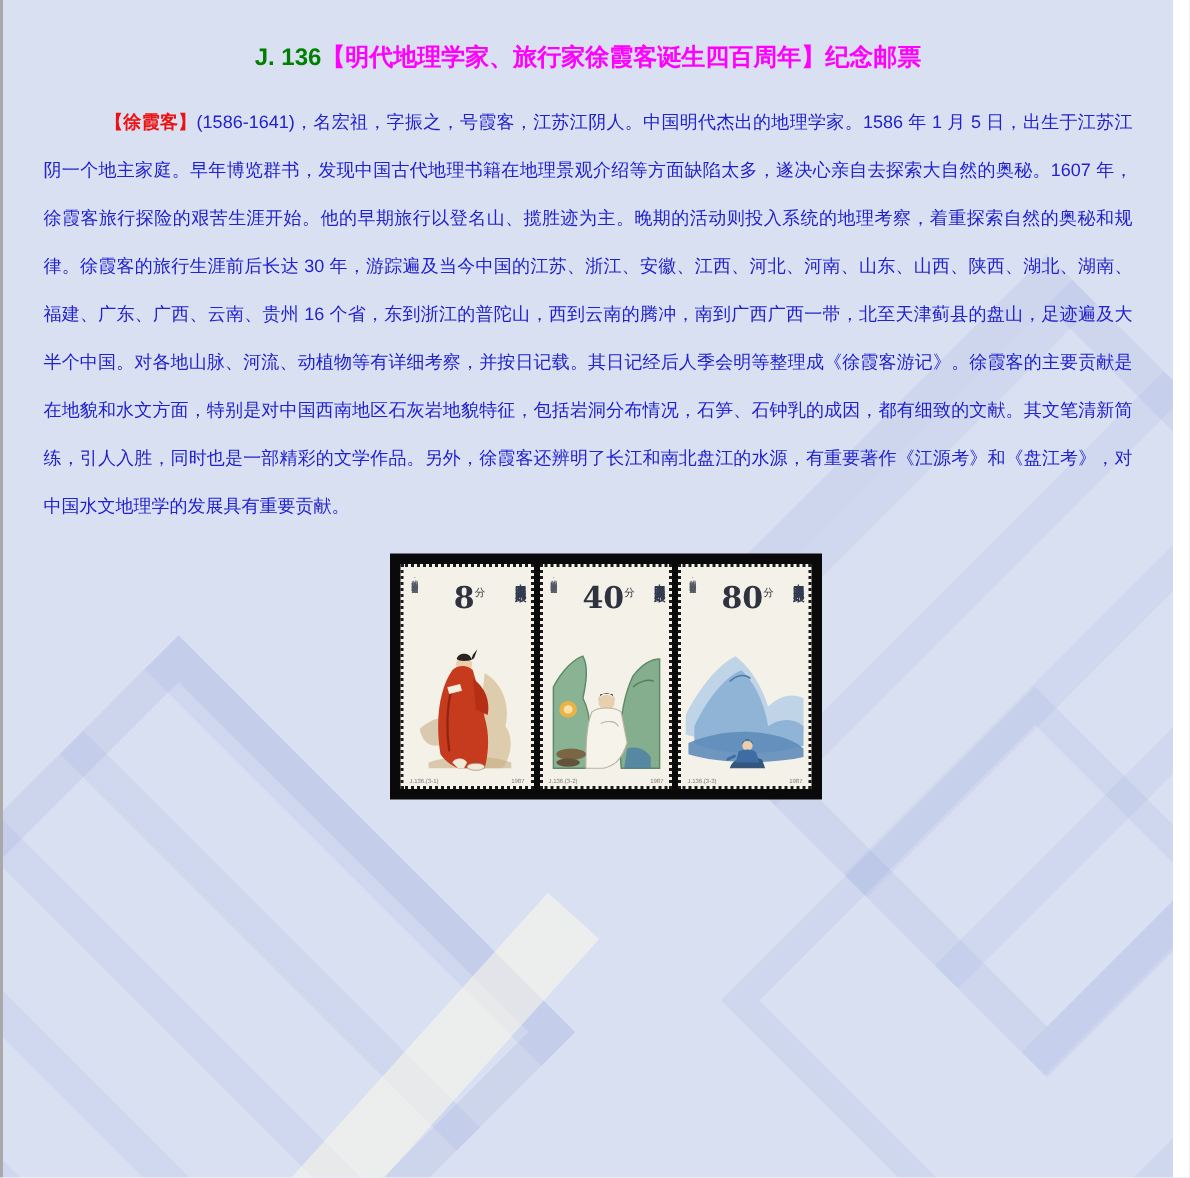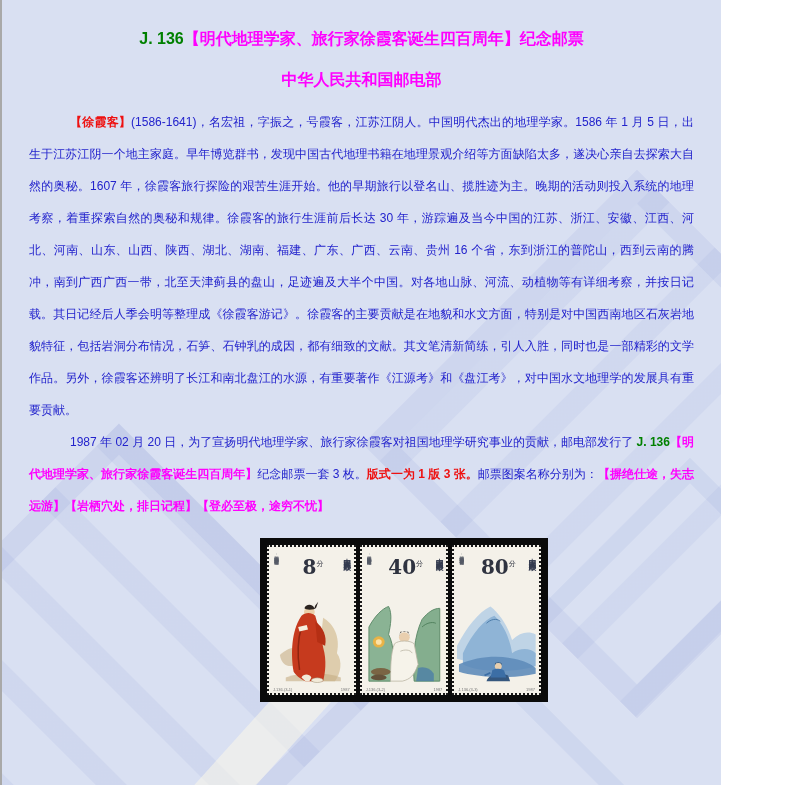--- a/index.html
+++ b/index.html
@@ -1,18 +1,18 @@
 <!DOCTYPE html>
 <html><head>
 <meta charset="utf-8">
 <style>
   html,body{margin:0;padding:0;}
   .page{
     position:relative;
-    width:721px;height:785px;
+    width:782px;height:785px;
     background:#d9e0f2;
     border-left:2px solid #a9a9a9;
     box-sizing:border-box;
     overflow:hidden;
     font-family:"Liberation Sans", sans-serif;
   }
   
   .wm{position:absolute;pointer-events:none;}
   .wm-a{
     left:-70px;bottom:-90px;width:330px;height:330px;
@@ -107,25 +107,23 @@
 <div class="page">
 
   <div class="wm wm-a"></div>
   <div class="wm wm-b"></div>
   <div class="wm wm-d"></div>
   <div class="wm wm-c"></div>
 
   <div class="hdr hdr-title">
     <span class="c-green">J. 136</span><span class="c-magenta">【明代地理学家、旅行家徐霞客诞生四百周年】纪念邮票</span>
   </div>
-  <div class="hdr hdr-issuer c-magenta">中华人民共和国邮电部</div>
 
   <div class="article">
     <p><span class="c-red b">【徐霞客】</span><span class="c-blue">(1586-1641)，名宏祖，字振之，号霞客，江苏江阴人。中国明代杰出的地理学家。1586 年 1 月 5 日，出生于江苏江阴一个地主家庭。早年博览群书，发现中国古代地理书籍在地理景观介绍等方面缺陷太多，遂决心亲自去探索大自然的奥秘。1607 年，徐霞客旅行探险的艰苦生涯开始。他的早期旅行以登名山、揽胜迹为主。晚期的活动则投入系统的地理考察，着重探索自然的奥秘和规律。徐霞客的旅行生涯前后长达 30 年，游踪遍及当今中国的江苏、浙江、安徽、江西、河北、河南、山东、山西、陕西、湖北、湖南、福建、广东、广西、云南、贵州 16 个省，东到浙江的普陀山，西到云南的腾冲，南到广西广西一带，北至天津蓟县的盘山，足迹遍及大半个中国。对各地山脉、河流、动植物等有详细考察，并按日记载。其日记经后人季会明等整理成《徐霞客游记》。徐霞客的主要贡献是在地貌和水文方面，特别是对中国西南地区石灰岩地貌特征，包括岩洞分布情况，石笋、石钟乳的成因，都有细致的文献。其文笔清新简练，引人入胜，同时也是一部精彩的文学作品。另外，徐霞客还辨明了长江和南北盘江的水源，有重要著作《江源考》和《盘江考》，对中国水文地理学的发展具有重要贡献。</span></p>
-    <p><span class="c-blue">1987 年 02 月 20 日，为了宣扬明代地理学家、旅行家徐霞客对祖国地理学研究事业的贡献，邮电部发行了 </span><span class="c-green b">J. 136</span><span class="c-magenta b">【明代地理学家、旅行家徐霞客诞生四百周年】</span><span class="c-blue">纪念邮票一套 3 枚。</span><span class="c-red b">版式一为 1 版 3 张。</span><span class="c-blue">邮票图案名称分别为：</span><span class="c-magenta b">【摒绝仕途，失志远游】【岩栖穴处，排日记程】【登必至极，途穷不忧】</span></p>
   </div>
 
   <div class="stamps-img">
 
     <div class="stamp">
       <div class="stamp-left-text">明代 地理学家·旅行家 徐霞客诞生四百周年</div>
       <div class="stamp-right-text">中国人民邮政</div>
       <div class="denom"><span>8</span><span class="unit">分</span></div>
       <div class="art">
         <svg viewBox="0 0 80 90" preserveAspectRatio="none">

